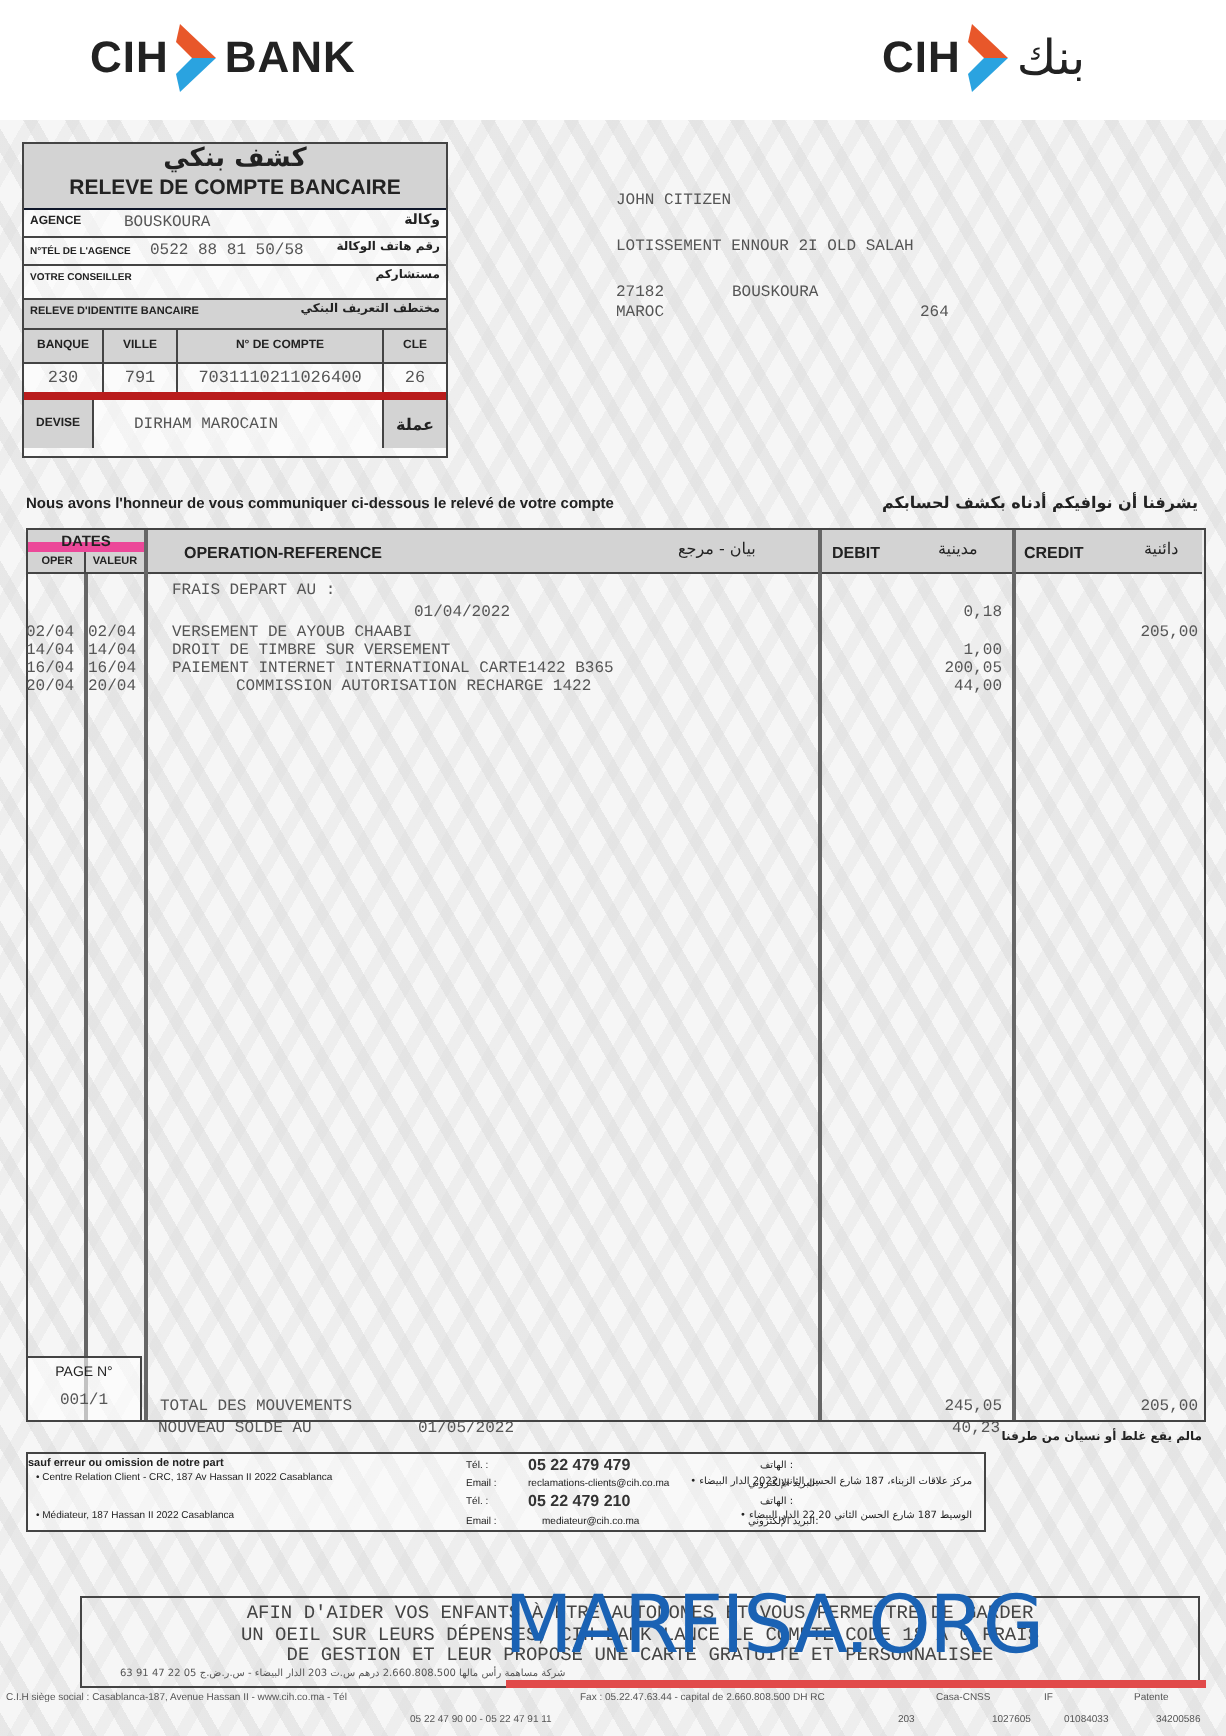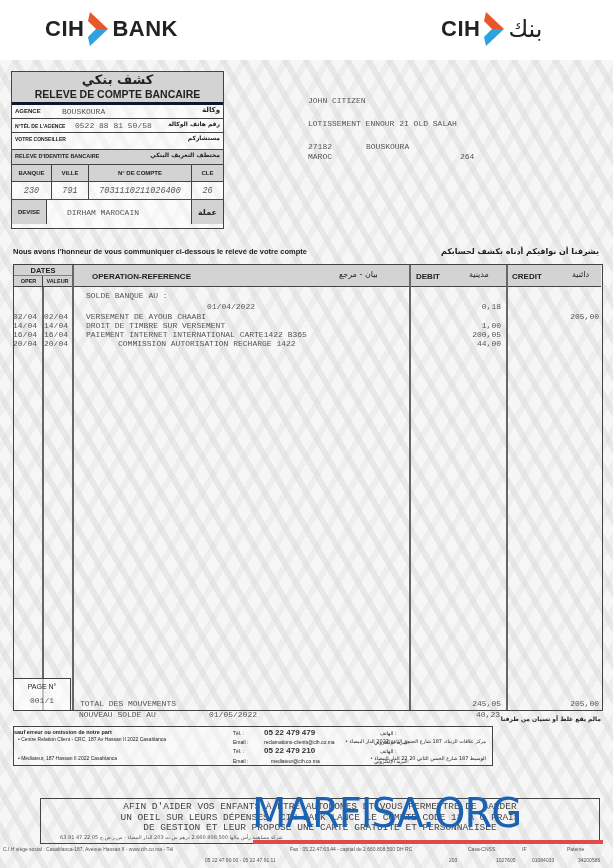--- a/index.html
+++ b/index.html
@@ -17,31 +17,31 @@
   .abs { position: absolute; }
 
   
   .header { position: absolute; left: 0; top: 0; width: 613px; height: 60px; background: #fff; padding-left: 40px; }
   .logo { position: absolute; top: 12px; display: flex; align-items: center; gap: 4px; font-weight: bold; font-size: 22px; color: #222; letter-spacing: 0.5px; }
   .logo .chev { width: 20px; height: 34px; position: relative; }
   .logo .ar { font-family: "DejaVu Sans", sans-serif; font-weight: normal; font-size: 24px; }
 
   
   .idbox { position: absolute; left: 11px; top: 71px; width: 213px; height: 158px; border: 1.5px solid #444; background: rgba(255,255,255,0.5); }
-  .idbox .title { background: #d3d3d3; text-align: center; border-bottom: 3px solid #0f172a; height: 33px; }
+  .idbox .title { background: #d3d3d3; text-align: center; border-bottom: 1px solid #0f172a; height: 33px; }
   .idbox .title .ar { font-family: "DejaVu Sans", sans-serif; font-weight: bold; font-size: 13px; line-height: 15px; }
   .idbox .title .fr { font-weight: bold; font-size: 10.5px; line-height: 15px; }
   .row { position: relative; border-bottom: 1px solid #444; height: 14px; font-size: 6px; }
   .row .lbl { position: absolute; left: 3px; top: 3px; font-weight: bold; color: #222; }
   .row .arl { position: absolute; right: 3px; top: 1px; font-family: "DejaVu Sans", sans-serif; font-size: 7px; font-weight: bold; }
   .row .val { position: absolute; top: 2px; font-size: 8px; }
   .ribhdr { background: #d3d3d3; height: 15px; }
   .ribcols { display: flex; height: 17px; border-bottom: 1px solid #444; background: #d3d3d3; font-size: 6px; font-weight: bold; }
   .ribcols div, .ribvals div { border-right: 1px solid #444; display: flex; align-items: center; justify-content: center; }
-  .ribvals { display: flex; height: 18px; border-bottom: 1px solid #b91c1c; font-size: 8.5px; font-style: italic; }
+  .ribvals { display: flex; height: 18px; border-bottom: 4px solid #b91c1c; font-size: 8.5px; }
   .devise { display: flex; height: 24px; }
   .devise div { border-right: 1px solid #444; display: flex; align-items: center; }
 
   
   .addr { position: absolute; left: 308px; font-size: 8px; }
 
   .intro { position: absolute; top: 247px; font-size: 7.5px; font-weight: bold; }
   .intro-ar { font-family: "DejaVu Sans", sans-serif; font-weight: bold; font-size: 8px; }
 
   
@@ -144,37 +144,37 @@
   <div class="addr mono" style="top:152px;">MAROC</div>
   <div class="addr mono" style="top:152px;left:460px;">264</div>
 </div>
 
 <div class="intro" style="left:13px;">Nous avons l'honneur de vous communiquer ci-dessous le relevé de votre compte</div>
 <div class="intro intro-ar" style="right:14px;">يشرفنا أن نوافيكم أدناه بكشف لحسابكم</div>
 
 <div class="tbl">
   <div class="th" style="left:0;width:587px;"></div>
 
-  <div class="abs" style="left:0;top:0;width:58px;height:11px;border-bottom:1px solid #ec4899;font-size:7.5px;font-weight:bold;text-align:center;line-height:11px;">DATES</div>
+  <div class="abs" style="left:0;top:0;width:58px;height:11px;border-bottom:5px solid #ec4899;font-size:7.5px;font-weight:bold;text-align:center;line-height:11px;">DATES</div>
   <div class="abs" style="left:0;top:11px;width:29px;font-size:5.5px;font-weight:bold;text-align:center;line-height:10px;">OPER</div>
   <div class="abs" style="left:29px;top:11px;width:29px;font-size:5.5px;font-weight:bold;text-align:center;line-height:10px;">VALEUR</div>
   <div class="abs" style="left:28px;top:11px;width:1px;height:11px;background:#444;"></div>
   <div class="hcell" style="left:78px;top:7px;">OPERATION-REFERENCE</div>
   <div class="hcell-ar" style="left:325px;top:5px;">بيان - مرجع</div>
   <div class="hcell" style="left:402px;top:7px;">DEBIT</div>
   <div class="hcell-ar" style="left:455px;top:5px;">مدينية</div>
   <div class="hcell" style="left:498px;top:7px;">CREDIT</div>
   <div class="hcell-ar" style="left:558px;top:5px;">دائنية</div>
 
   <div class="vline" style="left:28px;top:22px;"></div>
   <div class="vline" style="left:58px;"></div>
   <div class="vline" style="left:395px;"></div>
   <div class="vline" style="left:492px;"></div>
 
-  <div class="tline mono" style="left:72px;top:27px;">SOLDE BANQUE AU :</div>
+  <div class="tline mono" style="left:72px;top:27px;">FRAIS DEPART AU :</div>
   <div class="tline mono" style="left:193px;top:38px;">01/04/2022</div>
   <div class="tline mono" style="left:395px;top:38px;width:92px;text-align:right;">0,18</div>
 
   <div>
     <div class="tline mono" style="left:-1px;top:48px;">02/04</div>
     <div class="tline mono" style="left:30px;top:48px;">02/04</div>
     <div class="tline mono" style="left:72px;top:48px;">VERSEMENT DE AYOUB CHAABI</div>
     <div class="tline mono" style="left:492px;top:48px;width:93px;text-align:right;">205,00</div>
   </div>
   <div>

